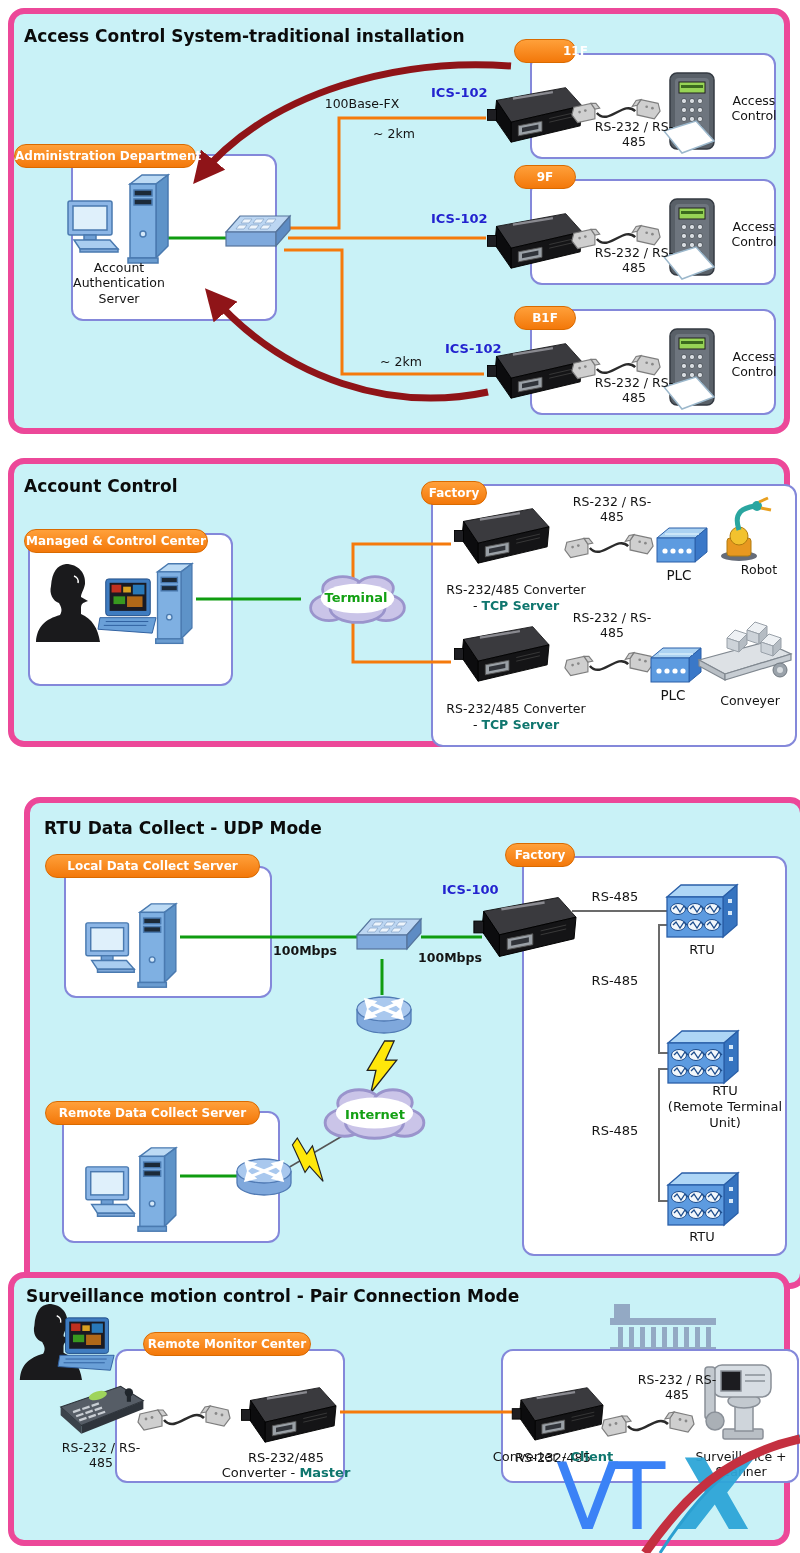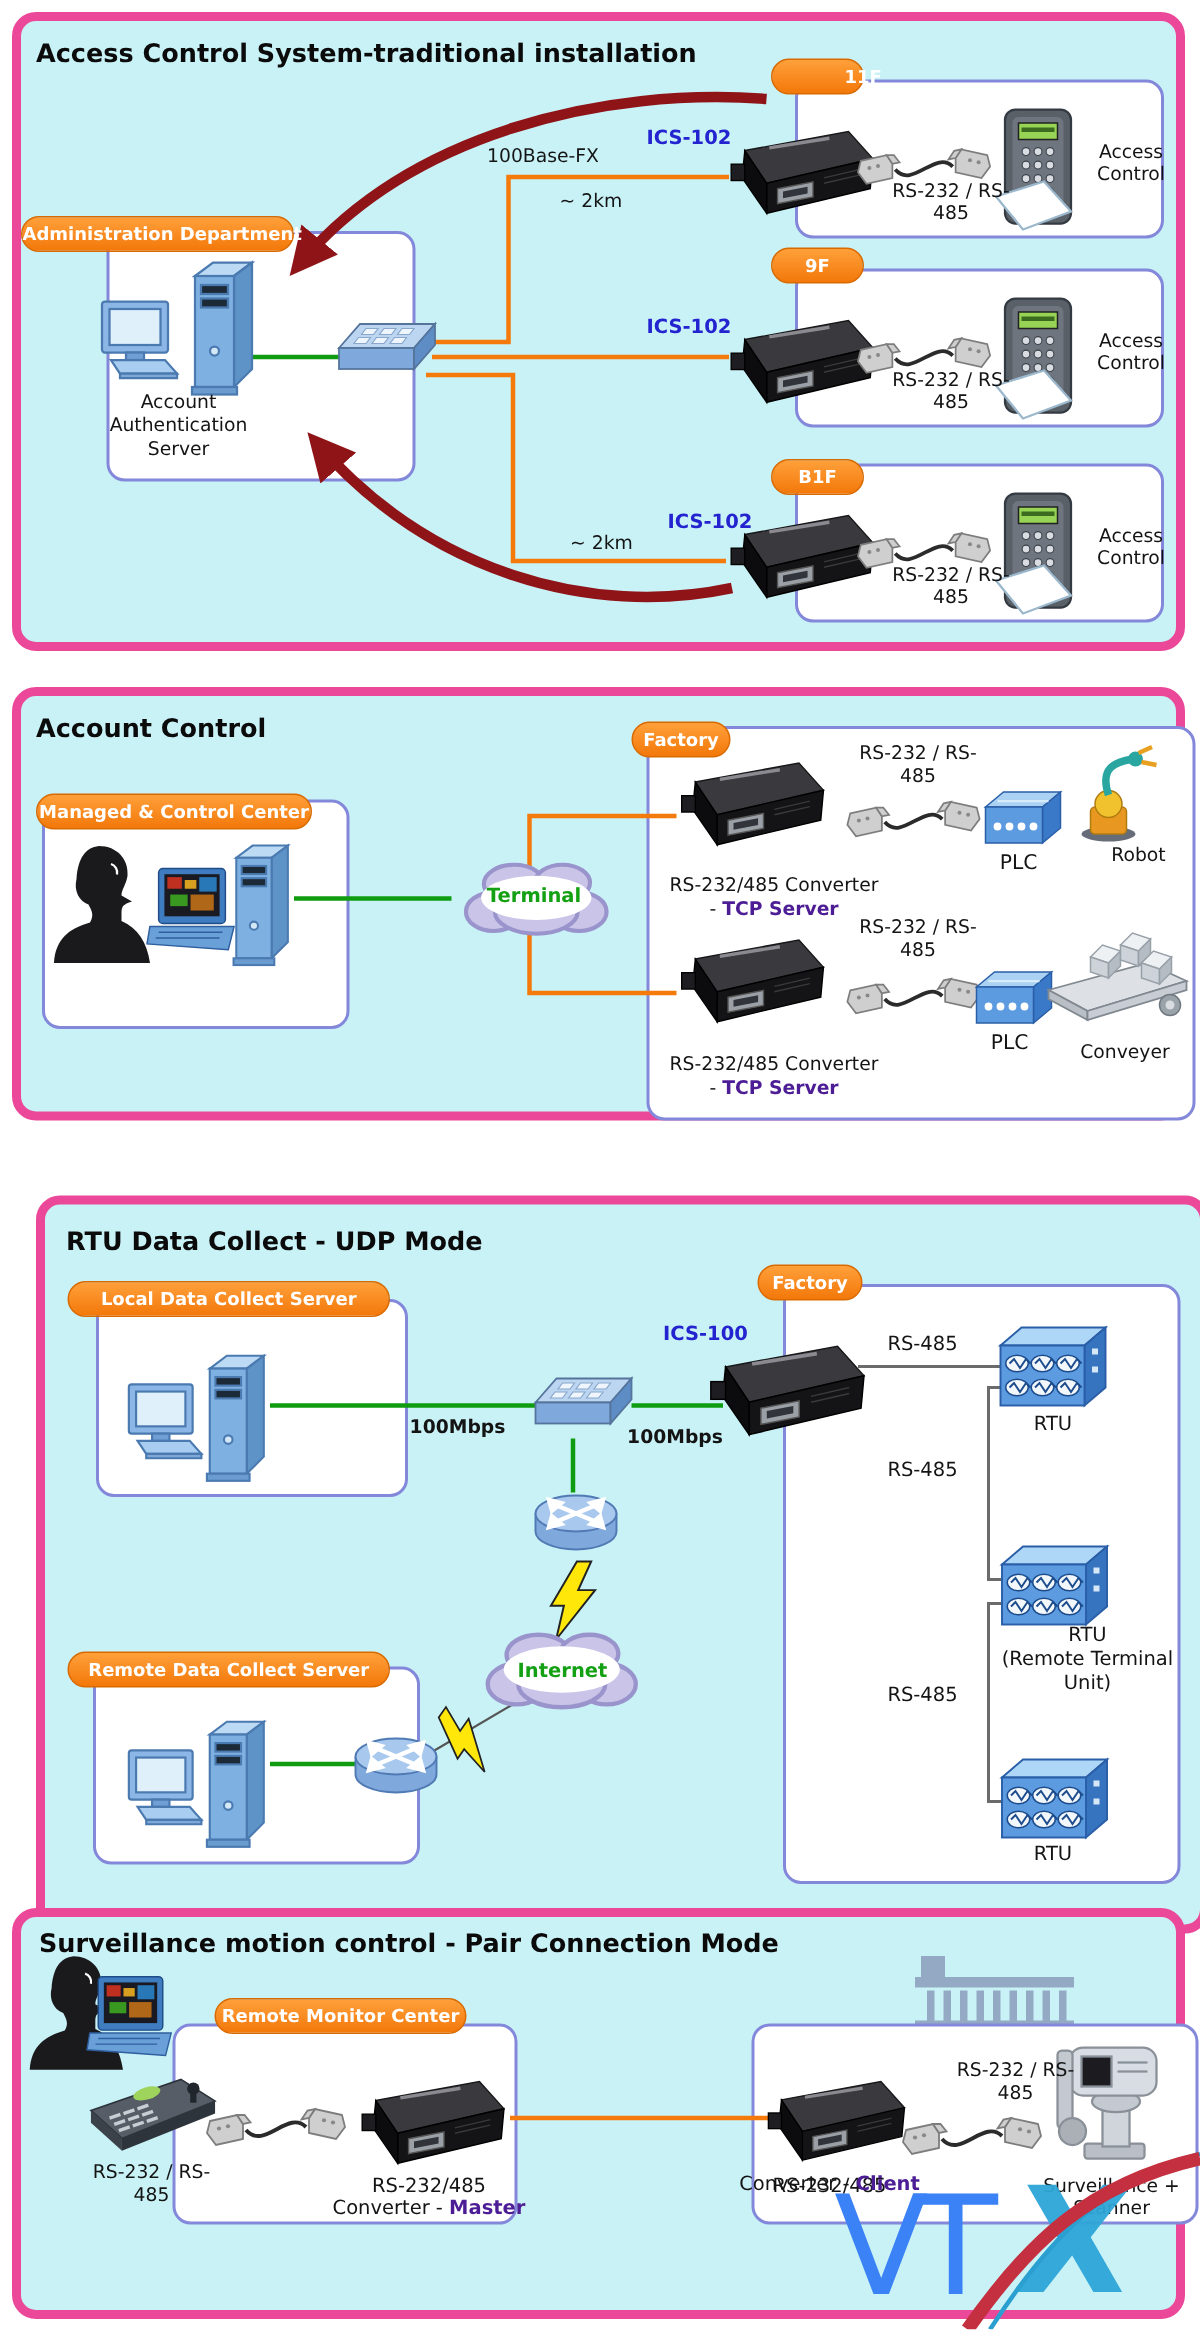--- a/index.html
+++ b/index.html
@@ -8,21 +8,21 @@
   .panel{position:absolute;background:#c9f2f7;border:6px solid #ec4899;border-radius:16px;box-sizing:border-box;}
   .pbox{position:absolute;background:#ffffff;border:2px solid #8488da;border-radius:12px;box-sizing:border-box;z-index:1;}
   .ptitle{position:absolute;font-weight:bold;font-size:17px;color:#0b0b0b;white-space:nowrap;z-index:4;}
   .badge{position:absolute;background:linear-gradient(180deg,#ffa03a,#f3780a);border:1px solid #d96a00;
          color:#fff;font-weight:bold;font-size:12px;border-radius:12px;text-align:center;
          padding:4px 0;box-sizing:border-box;white-space:nowrap;z-index:4;}
   .lbl{position:absolute;font-size:12.5px;color:#141414;text-align:center;line-height:1.22;z-index:4;}
   .bold{font-weight:bold;}
   .model{position:absolute;font-size:13px;font-weight:bold;color:#2323cf;z-index:4;white-space:nowrap;}
   .cloudlbl{color:#13a013;font-weight:bold;font-size:13px;}
-  .redtxt{color:#4c1d95;font-weight:bold;}
+  .redtxt{color:#0f766e;font-weight:bold;}
   .icon{position:absolute;z-index:3;overflow:visible;}
   .under{z-index:0;}
   .wires{position:absolute;left:0;top:0;z-index:2;overflow:visible;}
   .vtx{position:absolute;left:550px;top:1426px;width:250px;height:127px;z-index:10;}
   .vtx .vt{position:absolute;left:6px;top:26px;font-size:92px;font-weight:normal;color:#3b82f6;letter-spacing:-10px;line-height:1;}
   .vtx .x{position:absolute;left:128px;top:20px;font-size:98px;font-weight:bold;color:#2ea6d8;transform:skewX(-6deg);line-height:1;opacity:.95;}
 </style>
 </head>
 <body>
 

